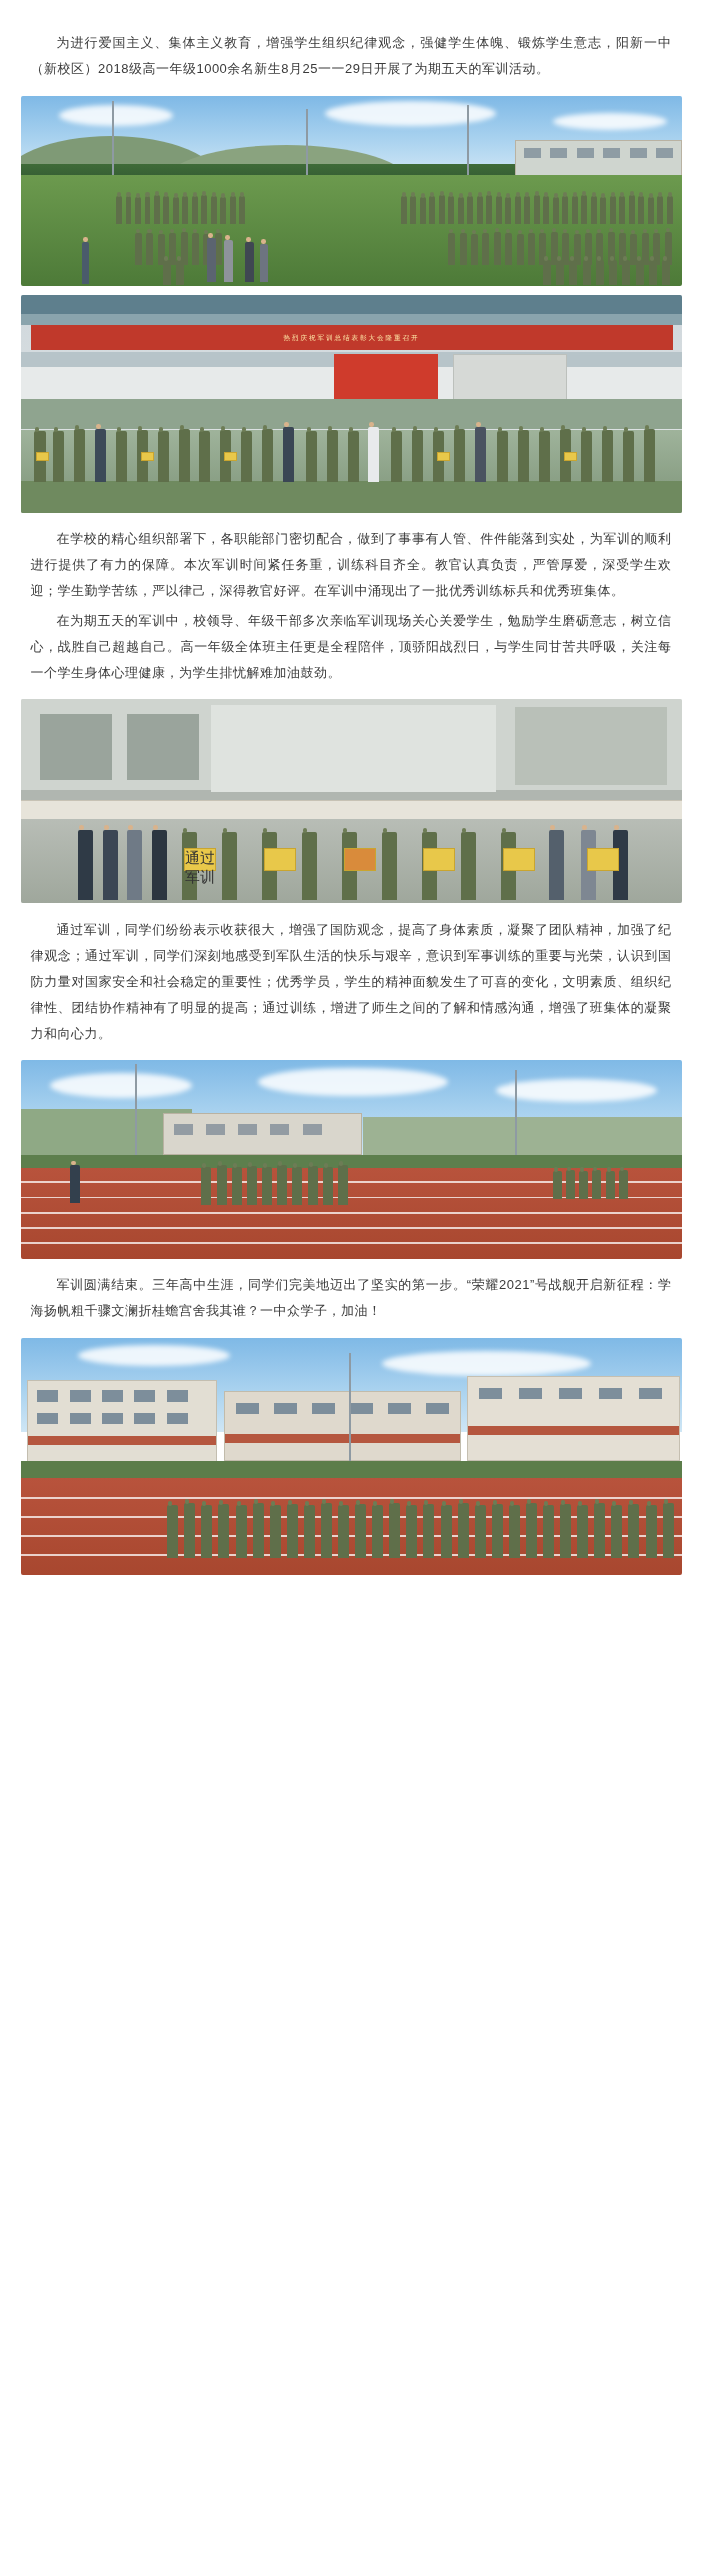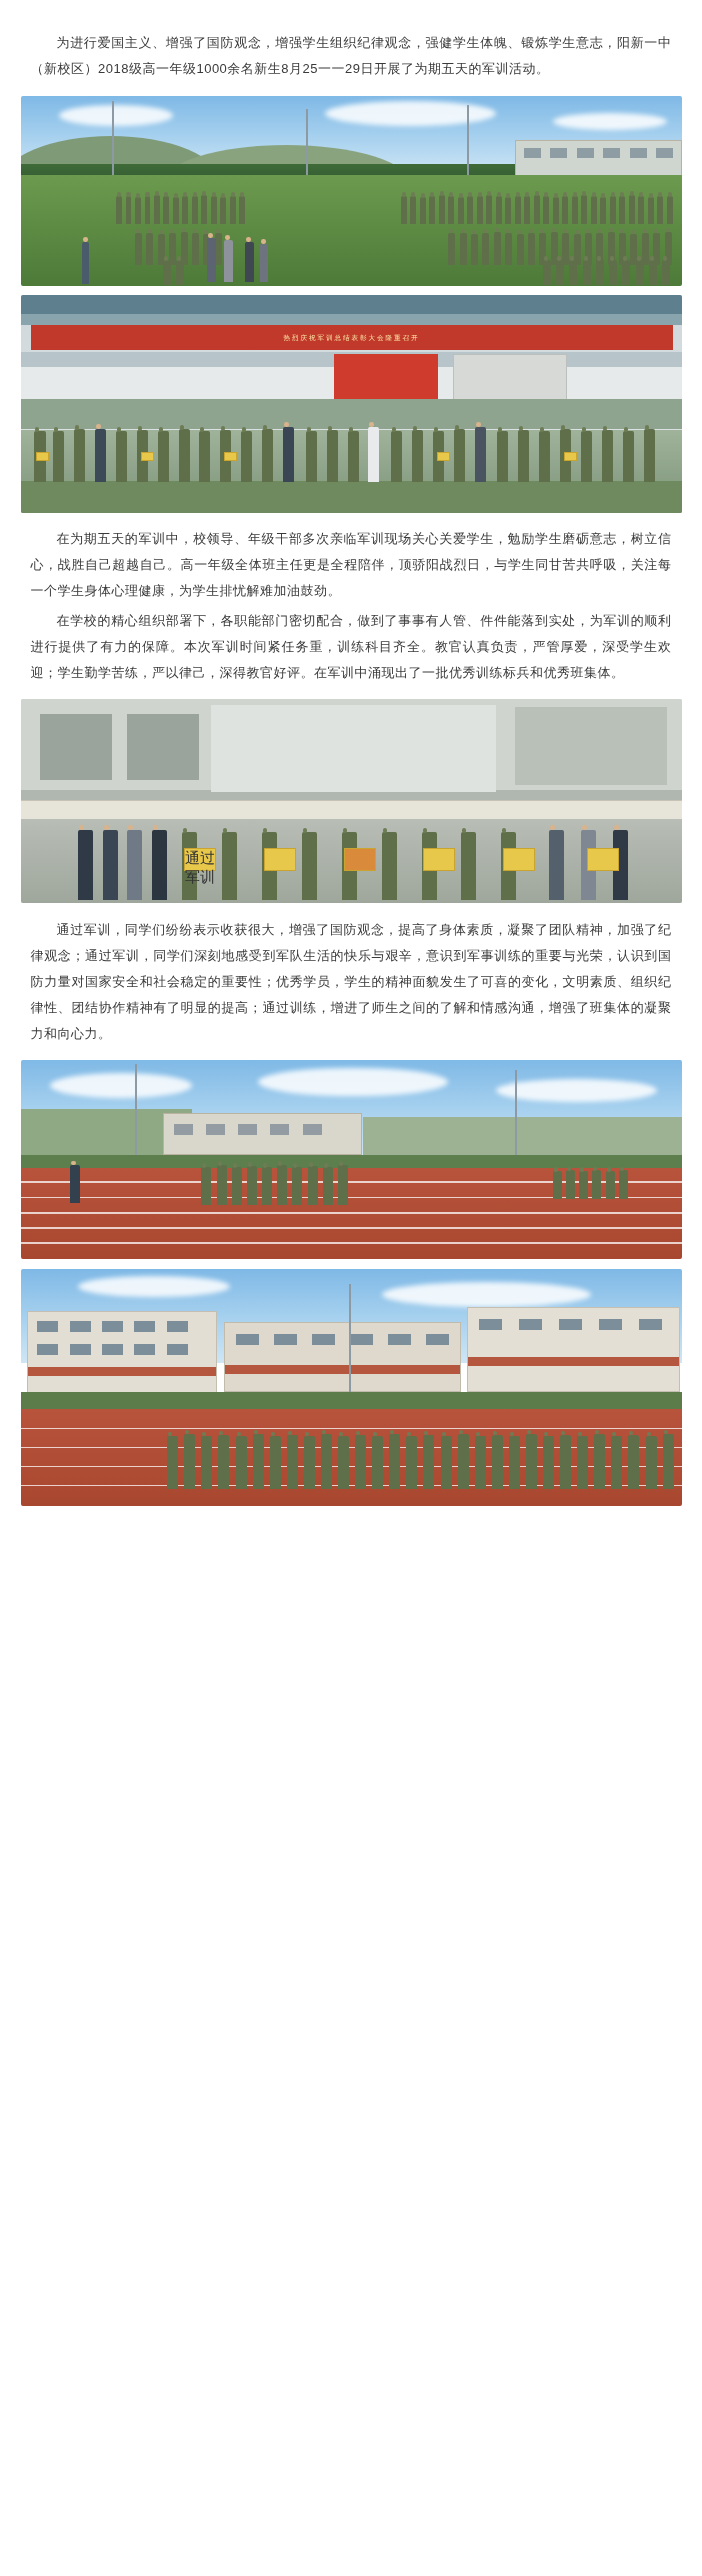--- a/index.html
+++ b/index.html
@@ -141,21 +141,21 @@
     background: #e7e4da;
     border-top: 0.9px solid #c7c2b4;
   }
 </style>
 </head>
 <body>
 
 <div class="page">
 
   <div class="para-block">
-    <p class="para">为进行爱国主义、增强了国防观念，增强学生组织纪律观念，强健学生体魄、锻炼学生意志，阳新一中（新校区）2018级高一年级1000余名新生8月25一一29日开展了为期五天的军训活动。</p>
+    <p class="para">为进行爱国主义、集体主义教育，增强学生组织纪律观念，强健学生体魄、锻炼学生意志，阳新一中（新校区）2018级高一年级1000余名新生8月25一一29日开展了为期五天的军训活动。</p>
   </div>
 
   <div class="photo p1">
     <div class="sky" style="height:42%;"></div>
     <div class="cloud" style="left:38px; top:9.5px; width:114px; height:21px;"></div>
     <div class="cloud" style="left:304px; top:5.7px; width:171px; height:25px;"></div>
     <div class="cloud" style="left:532px; top:17px; width:114px; height:17px;"></div>
     <div class="hill" style="left:-19px; top:40px; width:218px; height:46px; background:#7f9a76;"></div>
     <div class="hill" style="left:142px; top:49px; width:247px; height:38px; background:#8aa37f;"></div>
     <div class="treeline" style="top:68px; height:25px;"></div>
@@ -317,22 +317,22 @@
       <div class="soldier" style="left:623px; bottom:32px; height:53px; width:11.4px;"></div>
       <div class="cert" style="left:15px; bottom:53px; width:13.3px; height:9.5px;"></div>
       <div class="cert" style="left:120px; bottom:53px; width:13.3px; height:9.5px;"></div>
       <div class="cert" style="left:203px; bottom:53px; width:13.3px; height:9.5px;"></div>
       <div class="cert" style="left:416px; bottom:53px; width:13.3px; height:9.5px;"></div>
       <div class="cert" style="left:543px; bottom:53px; width:13.3px; height:9.5px;"></div>
     </div>
   </div>
 
   <div class="para-block">
+    <p class="para">在学校的精心组织部署下，各职能部门密切配合，做到了事事有人管、件件能落到实处，为军训的顺利进行提供了有力的保障。本次军训时间紧任务重，训练科目齐全。教官认真负责，严管厚爱，深受学生欢迎；学生勤学苦练，严以律己，深得教官好评。在军训中涌现出了一批优秀训练标兵和优秀班集体。</p>
     <p class="para">在为期五天的军训中，校领导、年级干部多次亲临军训现场关心关爱学生，勉励学生磨砺意志，树立信心，战胜自己超越自己。高一年级全体班主任更是全程陪伴，顶骄阳战烈日，与学生同甘苦共呼吸，关注每一个学生身体心理健康，为学生排忧解难加油鼓劲。</p>
-    <p class="para">在学校的精心组织部署下，各职能部门密切配合，做到了事事有人管、件件能落到实处，为军训的顺利进行提供了有力的保障。本次军训时间紧任务重，训练科目齐全。教官认真负责，严管厚爱，深受学生欢迎；学生勤学苦练，严以律己，深得教官好评。在军训中涌现出了一批优秀训练标兵和优秀班集体。</p>
   </div>
 
   <div class="photo p3">
     <div style="position:absolute; inset:0; background:linear-gradient(#d5dbd7,#cdd3cf);"></div>
     <div style="position:absolute; left:0; right:0; top:0; height:91px; background:#cfd4cf;"></div>
     <div style="position:absolute; left:0; right:0; top:91px; height:9.5px; background:#b0b6b0;"></div>
     <div style="position:absolute; left:19px; top:15px; width:72px; height:66px; background:#9aa49c;"></div>
     <div style="position:absolute; left:106px; top:15px; width:72px; height:66px; background:#9aa49c;"></div>
     <div style="position:absolute; left:494px; top:7.6px; width:152px; height:78px; background:#b9c0b8;"></div>
     <div style="position:absolute; left:190px; top:5.7px; width:285px; height:87px; background:#dfe3df;"></div>
@@ -407,20 +407,23 @@
       <div class="soldier" style="left:532px; bottom:5.7px; height:28.5px; width:8.5px;"></div>
       <div class="soldier" style="left:545px; bottom:5.7px; height:29px; width:8.5px;"></div>
       <div class="soldier" style="left:558px; bottom:5.7px; height:28.5px; width:8.5px;"></div>
       <div class="soldier" style="left:571px; bottom:5.7px; height:29px; width:8.5px;"></div>
       <div class="soldier" style="left:585px; bottom:5.7px; height:28.5px; width:8.5px;"></div>
       <div class="soldier" style="left:598px; bottom:5.7px; height:29px; width:8.5px;"></div>
       <div class="person" style="left:49px; bottom:1.9px; height:38px; width:9.5px; background:#33404d;"></div>
     </div>
   </div>
 
+  <div class="para-block">
+    <p class="para">军训圆满结束。三年高中生涯，同学们完美地迈出了坚实的第一步。“荣耀2021”号战舰开启新征程：学海扬帆粗千骤文澜折桂蟾宫舍我其谁？一中众学子，加油！</p>
+  </div>
 
   <div class="photo p5">
     <div class="sky" style="height:40%;"></div>
     <div class="cloud" style="left:57px; top:7.6px; width:152px; height:21px;"></div>
     <div class="cloud" style="left:361px; top:13.3px; width:209px; height:25px;"></div>
     <div class="bld" style="left:5.7px; top:42px; width:190px; height:82px; background:#e2ded3; border-color:#c3beb0;">
       <div class="bld-win" style="left:9.5px; top:9.5px; width:21px; height:11.4px; background:#7d8e9b;"></div>
       <div class="bld-win" style="left:42px; top:9.5px; width:21px; height:11.4px; background:#7d8e9b;"></div>
       <div class="bld-win" style="left:74px; top:9.5px; width:21px; height:11.4px; background:#7d8e9b;"></div>
       <div class="bld-win" style="left:106px; top:9.5px; width:21px; height:11.4px; background:#7d8e9b;"></div>

